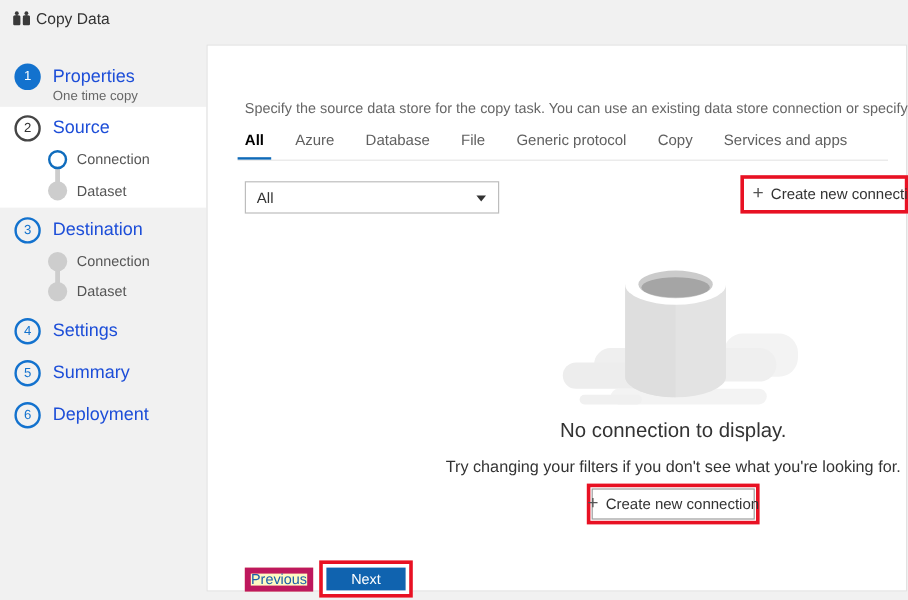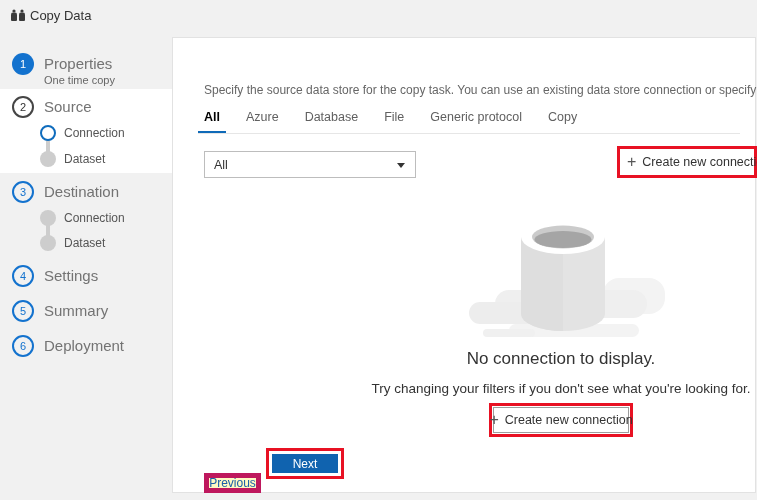--- a/index.html
+++ b/index.html
@@ -19,21 +19,21 @@
   
   .sidebar { position: absolute; left: 0; top: 0; width: 172px; height: 100%; }
   .active-section { position: absolute; left: 0; top: 89px; width: 172px; height: 84px; background: #fff; }
   .stepcircle {
     position: absolute; left: 12px; width: 22px; height: 22px; border-radius: 50%;
     font-size: 11px; display: flex; align-items: center; justify-content: center;
   }
   .c-filled { background: #1372ce; color: #fff; }
   .c-outline-blue { border: 2px solid #1372ce; color: #1372ce; background: transparent; }
   .c-outline-dark { border: 2px solid #454545; color: #333; background: #fff; }
-  .step-label { position: absolute; left: 44px; font-size: 15px; color: #737373; white-space: nowrap; }
+  .step-label { position: absolute; left: 44px; font-size: 15px; color: #1d4ed8; white-space: nowrap; }
   .step-sublabel { position: absolute; left: 44px; font-size: 11px; color: #666; white-space: nowrap; }
   .subcircle { position: absolute; left: 40px; width: 16px; height: 16px; border-radius: 50%; }
   .sc-blue { border: 2px solid #0f6cbd; background: #fff; }
   .sc-gray { background: #cdcdcd; }
   .sub-label { position: absolute; left: 64px; font-size: 12px; color: #555; white-space: nowrap; }
   .connector { position: absolute; left: 46px; width: 4px; height: 20px; background: #cdcdcd; }
 
   
   .panel {
     position: absolute; left: 172px; top: 37px; width: 584px; height: 456px;
@@ -83,21 +83,21 @@
     display: flex; align-items: center; justify-content: center; cursor: pointer;
     font-size: 12.5px; color: #333; font-family: "Liberation Sans", sans-serif;
   }
 
   .prev-btn {
     position: absolute; left: 31px; top: 435px; width: 57px; height: 20px;
     background: #fef9c3; border: 5px solid #be185d; color: #1b5fa8; font-size: 12px;
     display: flex; align-items: center; justify-content: center; cursor: pointer;
     font-family: "Liberation Sans", sans-serif;
   }
-  .next-box { position: absolute; left: 93px; top: 410px; width: 78px; height: 31px; padding: 3px; }
+  .next-box { position: absolute; left: 93px; top: 429px; width: 78px; height: 31px; padding: 3px; }
   .next-btn {
     width: 100%; height: 100%; background: #1063af; border: none; color: #fff; font-size: 12px;
     display: flex; align-items: center; justify-content: center; cursor: pointer;
     font-family: "Liberation Sans", sans-serif;
   }
 </style>
 </head>
 <body>
 
 <div class="app-header">
@@ -148,20 +148,21 @@
 <div class="panel">
   <div class="panel-desc">Specify the source data store for the copy task. You can use an existing data store connection or specify a new data store.</div>
 
   <div class="tabs">
     <span class="tab active">All</span>
     <span class="tab">Azure</span>
     <span class="tab">Database</span>
     <span class="tab">File</span>
     <span class="tab">Generic protocol</span>
     <span class="tab">Copy</span>
+    <span class="tab">Services and apps</span>
   </div>
 
   <div class="dropdown">
     <span>All</span>
     <span class="caret"></span>
   </div>
 
 
   <div class="create-top red-box">
     <span class="create-link">

